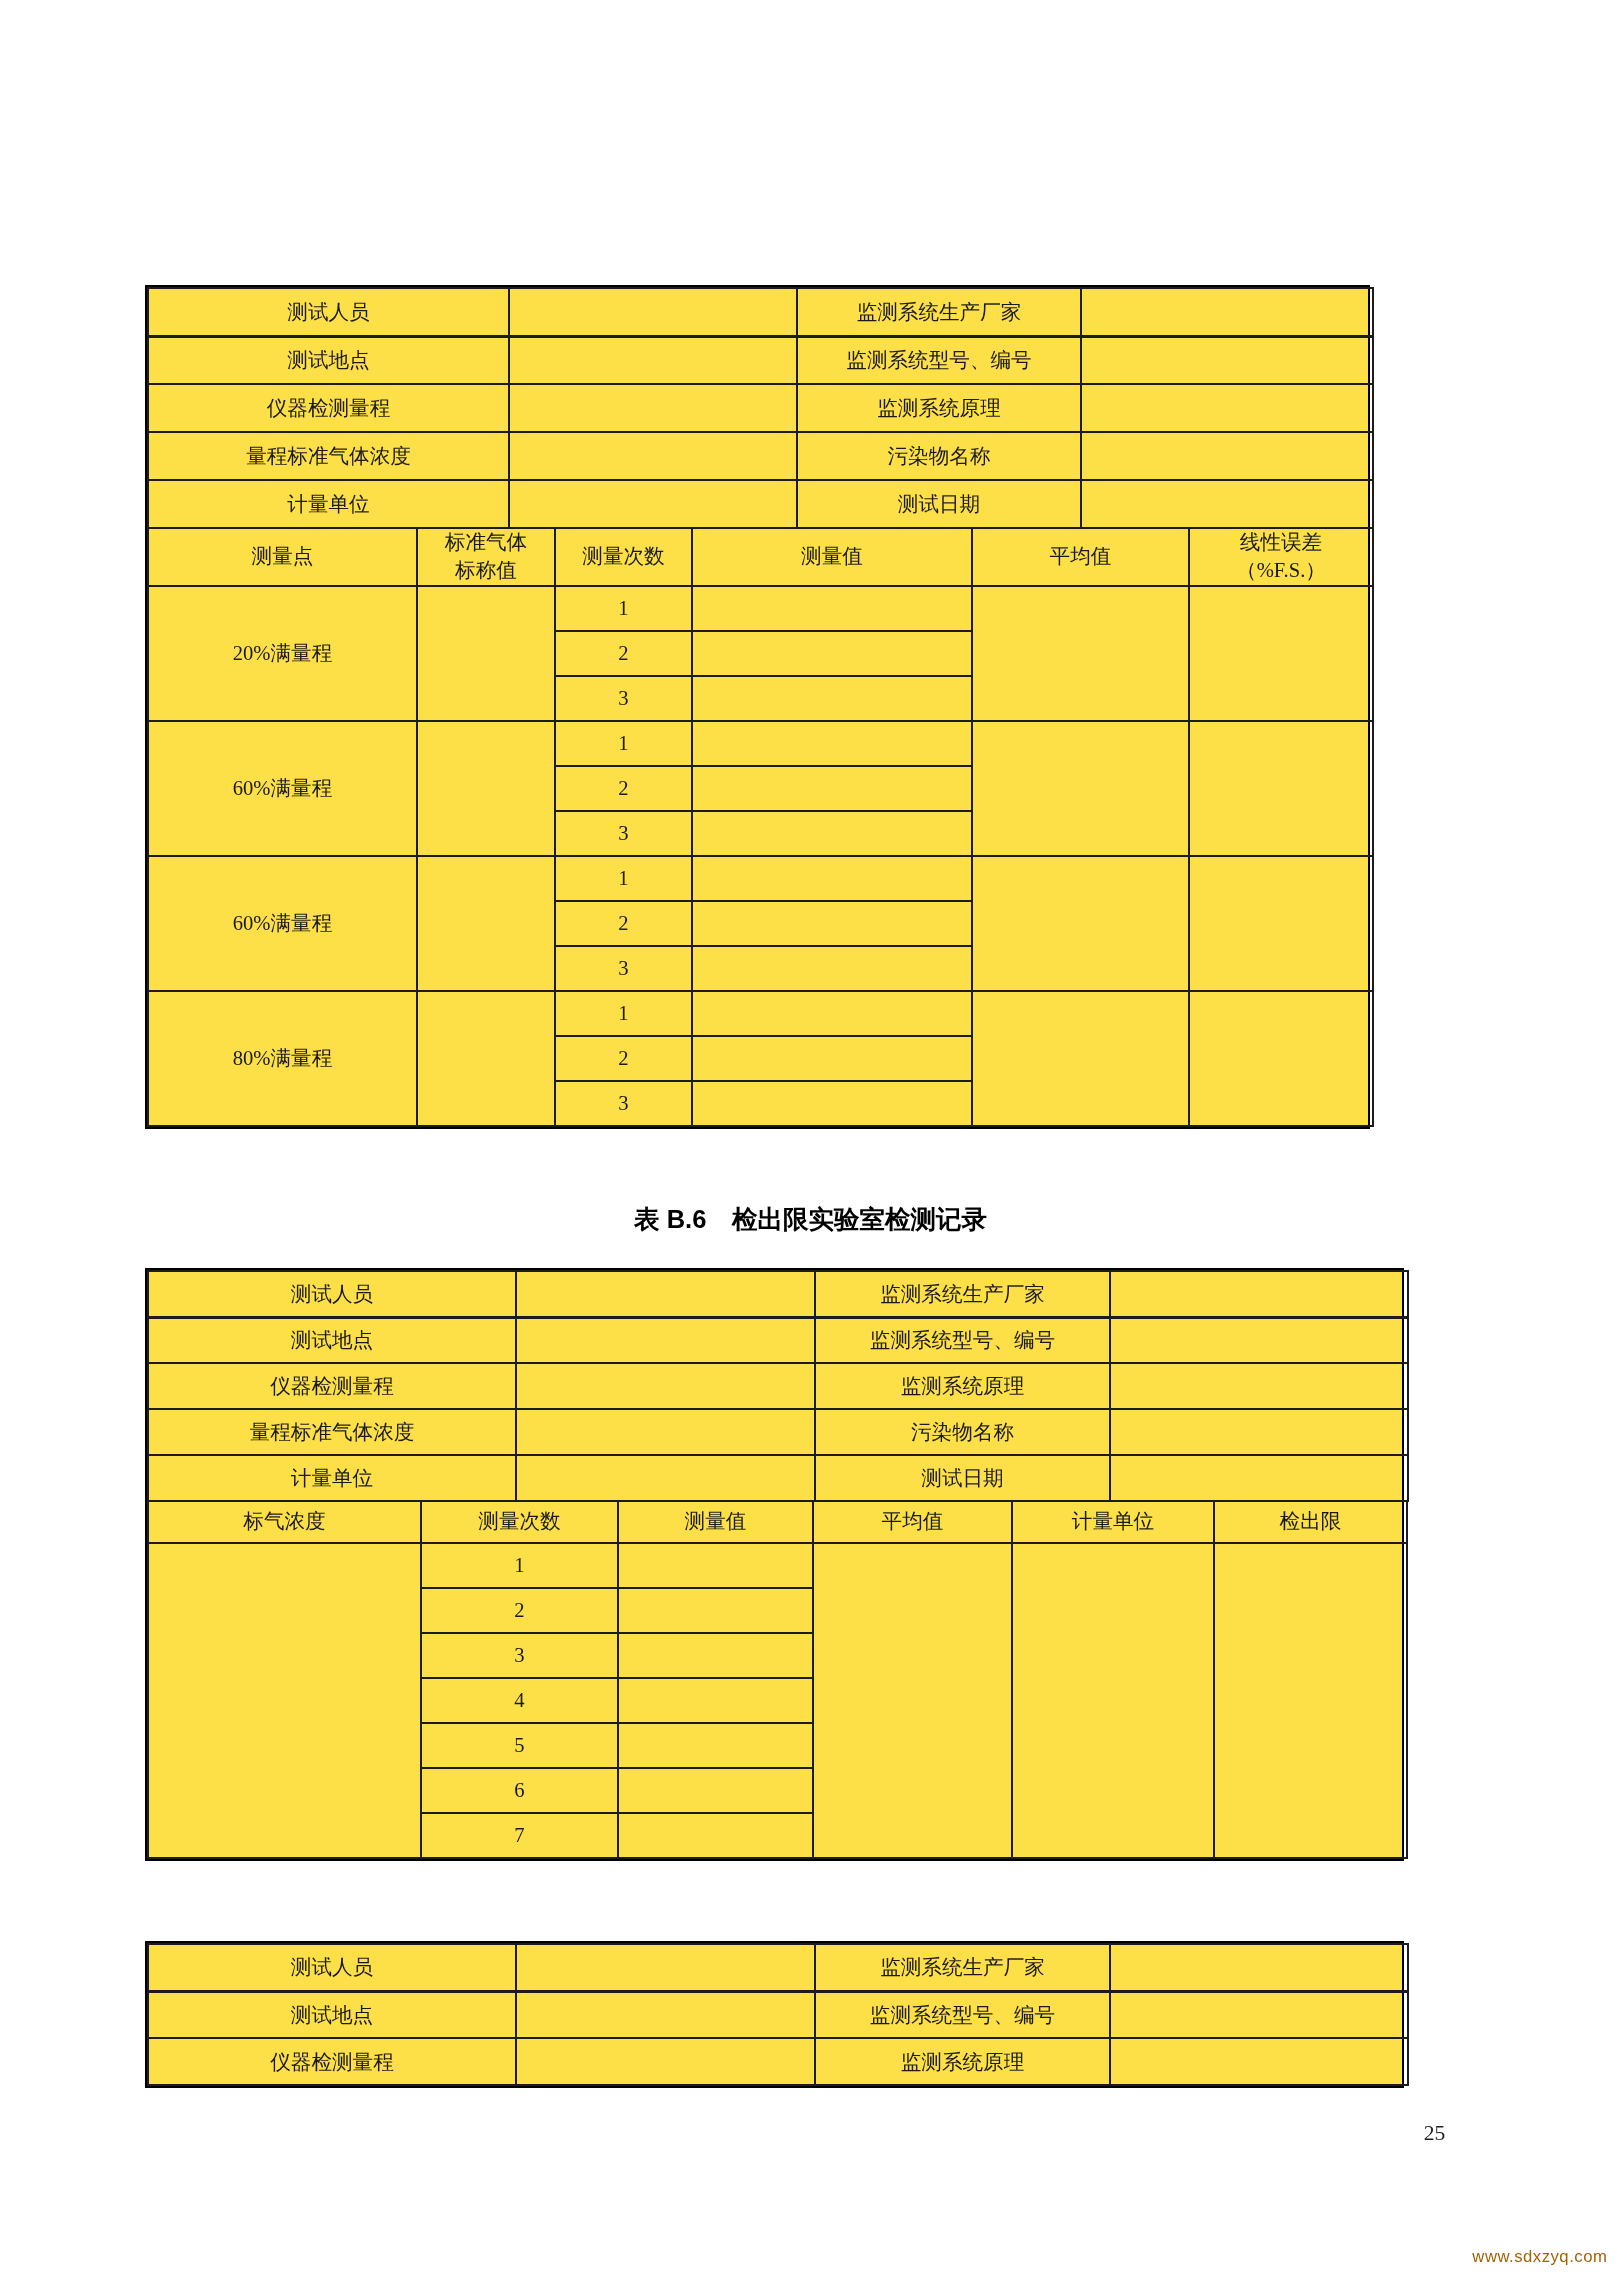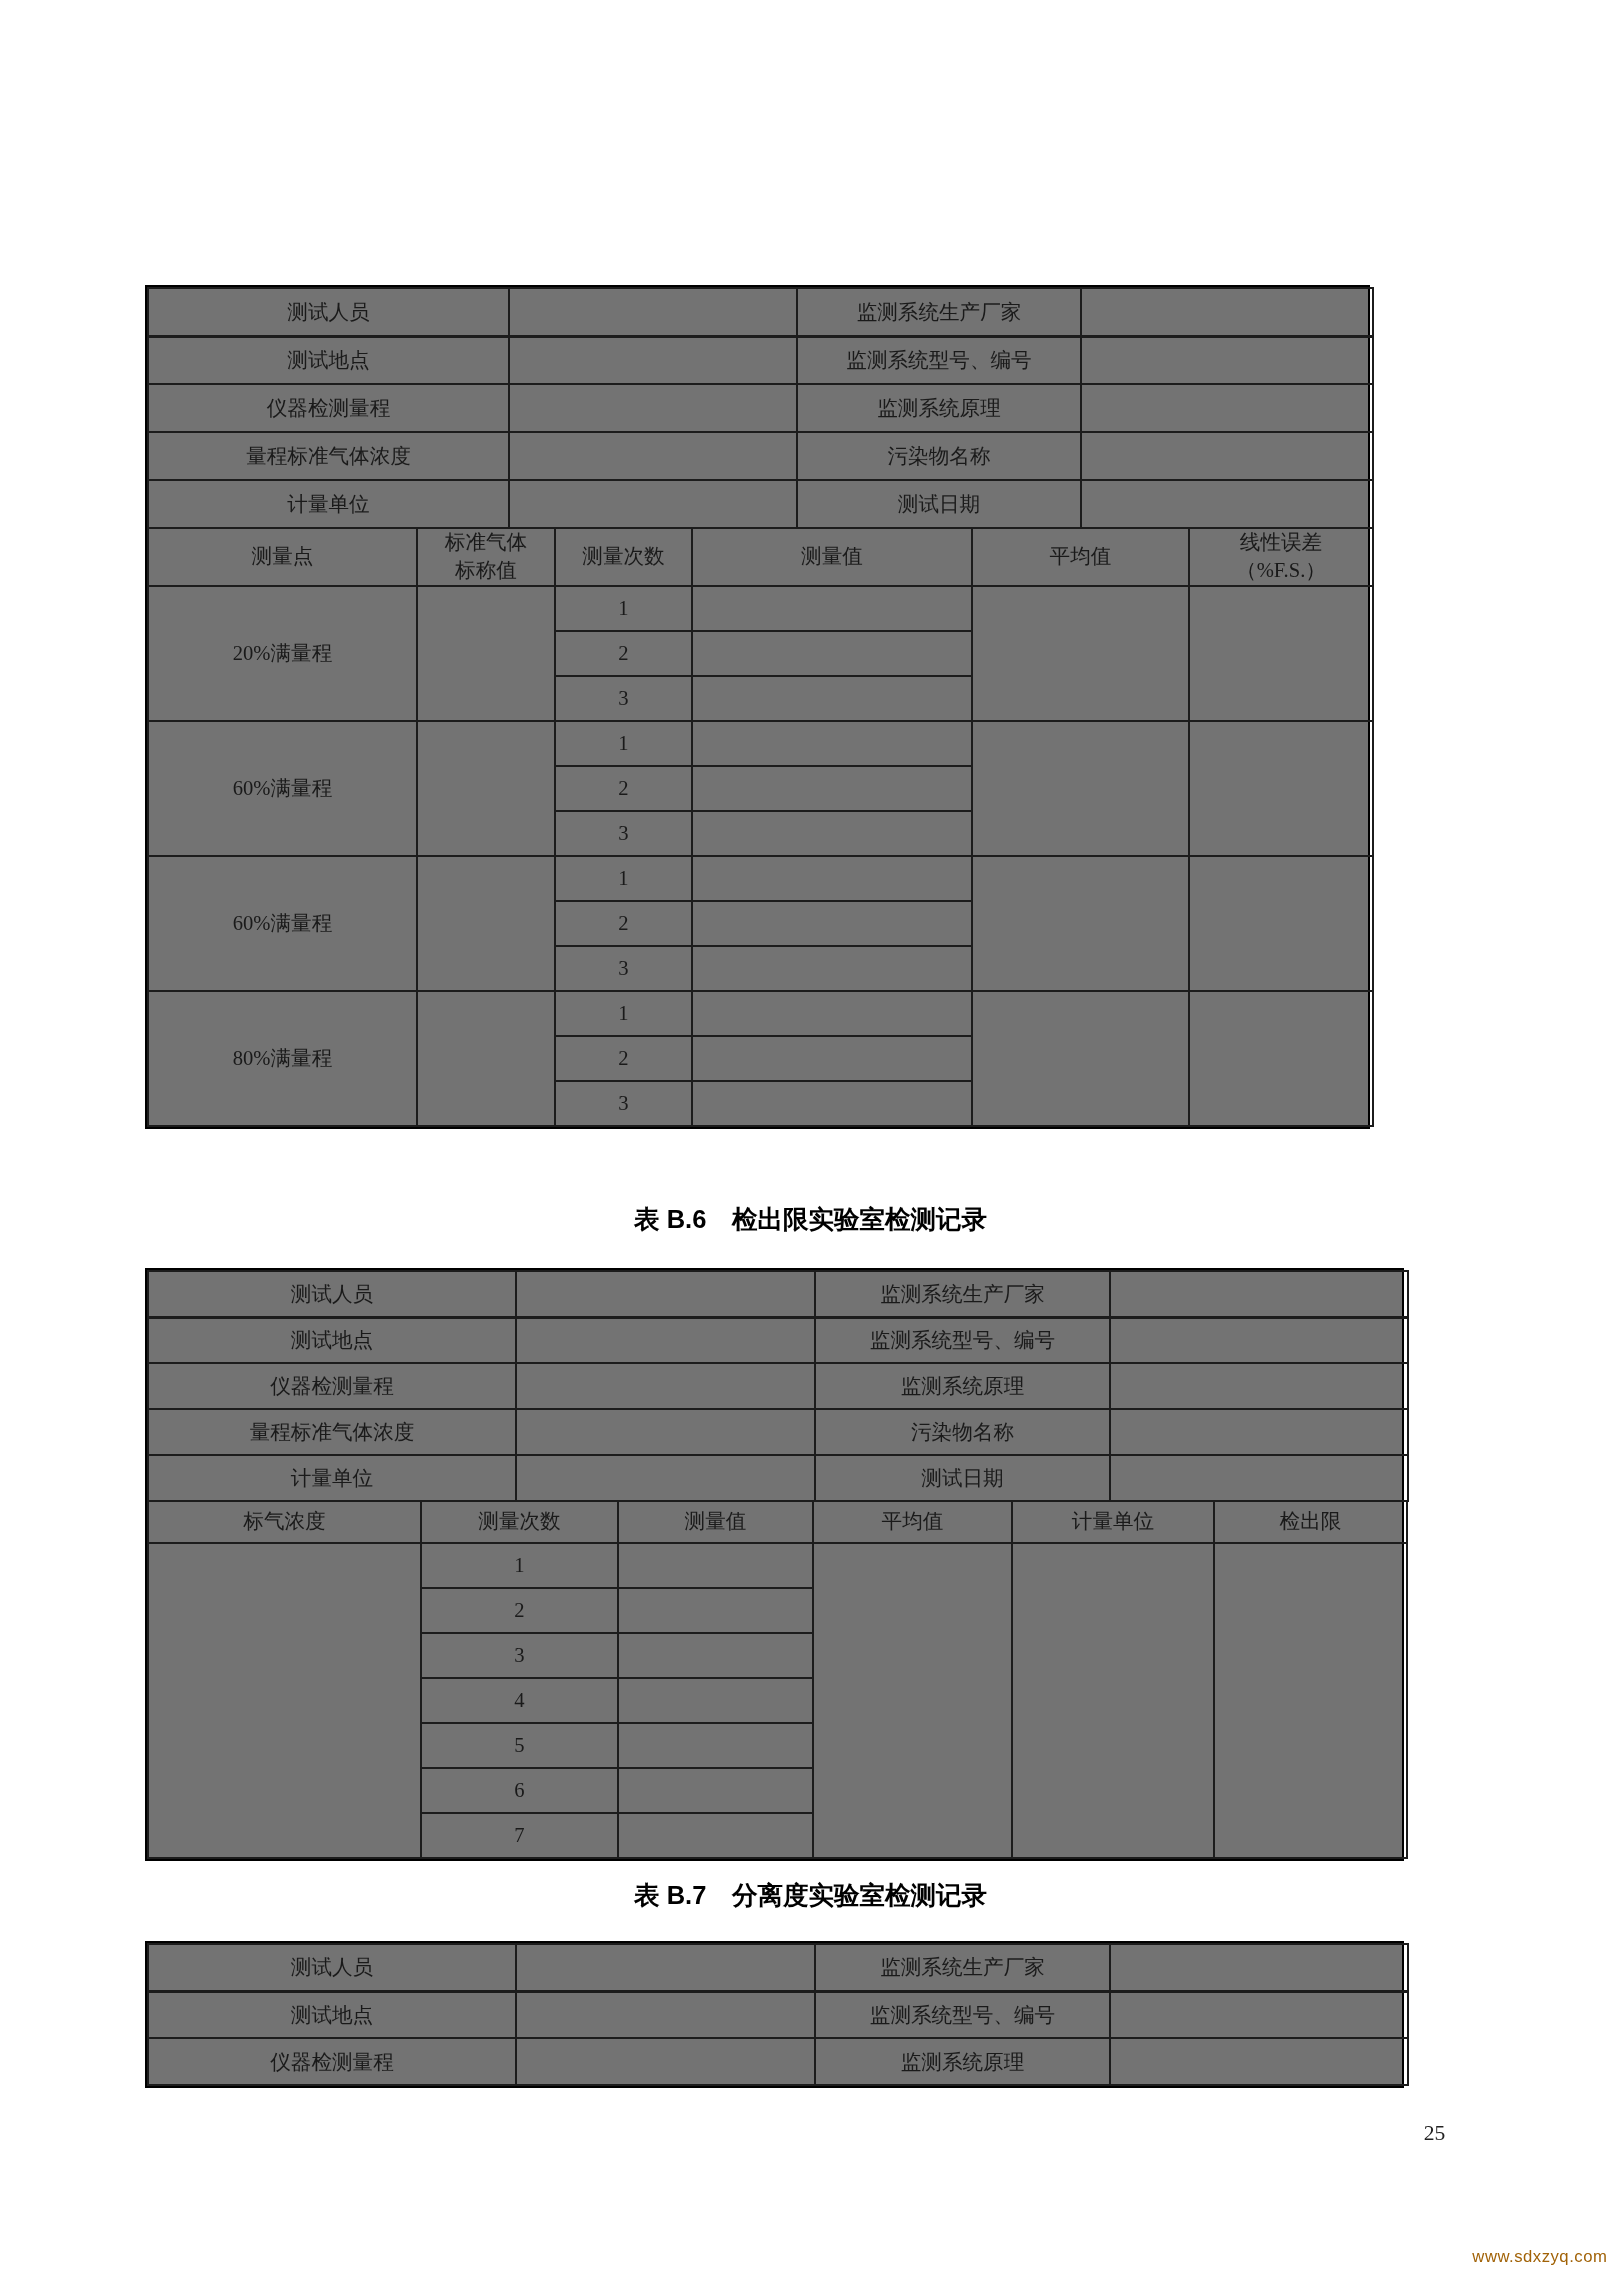--- a/index.html
+++ b/index.html
@@ -21,21 +21,21 @@
     font-weight:bold;
     font-size:25.5px;
     color:#000;
     line-height:35px;
     white-space:pre;
   }
   .tblwrap{
     position:absolute;
     box-sizing:border-box;
     border:2.9px solid #000;
-    background:#737373;
+    background:#fde047;
   }
   .tblwrap table{
     border-collapse:collapse;
     table-layout:fixed;
     width:100%;
   }
   .tblwrap td, .tblwrap th{
     border:2px solid #1c1c1c;
     text-align:center;
     vertical-align:middle;
@@ -313,21 +313,20 @@
         <td></td>
       </tr>
       <tr class="dr">
         <td>7</td>
         <td></td>
       </tr>
     </tbody>
       </table>
   </div>
 
-  <div class="t-title title-b7">表 B.7　分离度实验室检测记录</div>
 
   <div class="tblwrap b7">
     <table class="info">
       <colgroup>
           <col style="width:368px">
           <col style="width:299px">
           <col style="width:295px">
           <col style="width:298px">
         </colgroup>
       <tbody>

